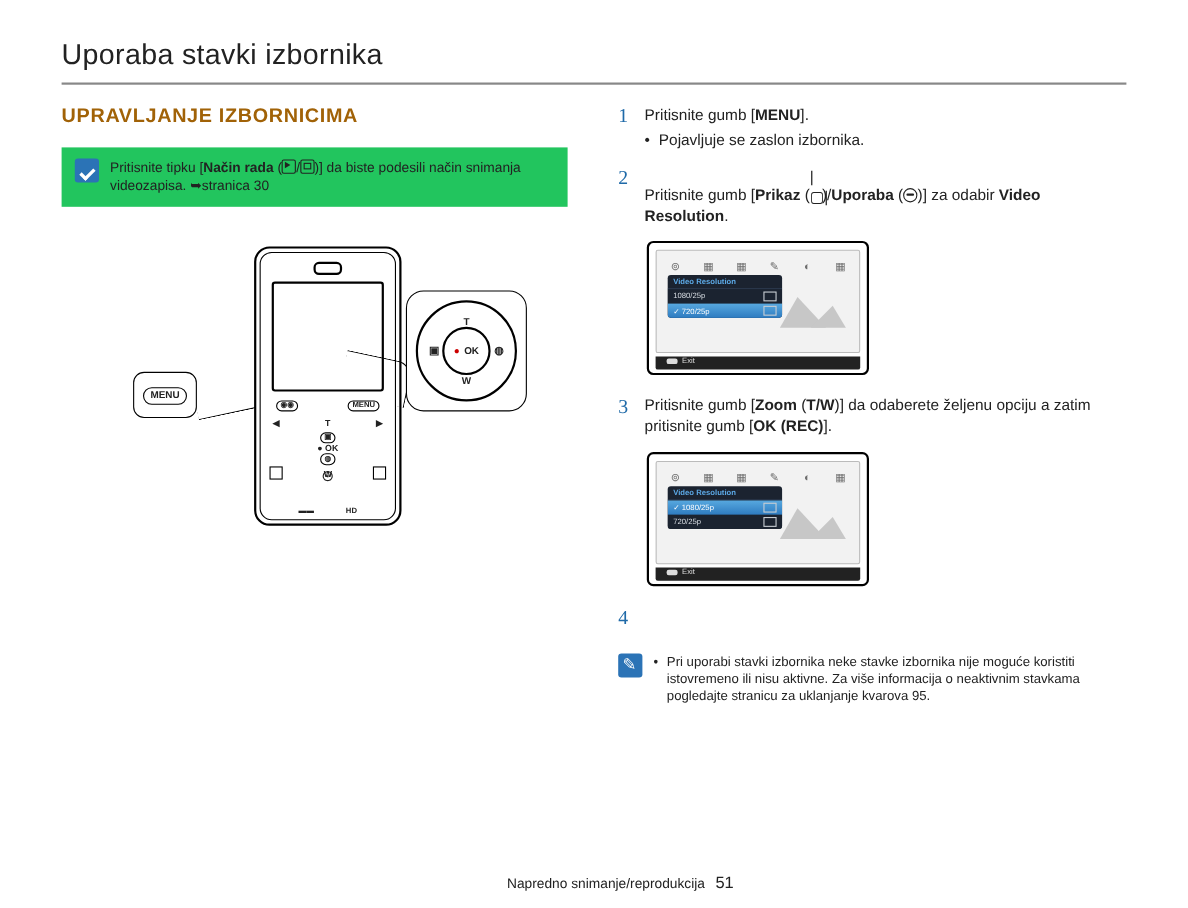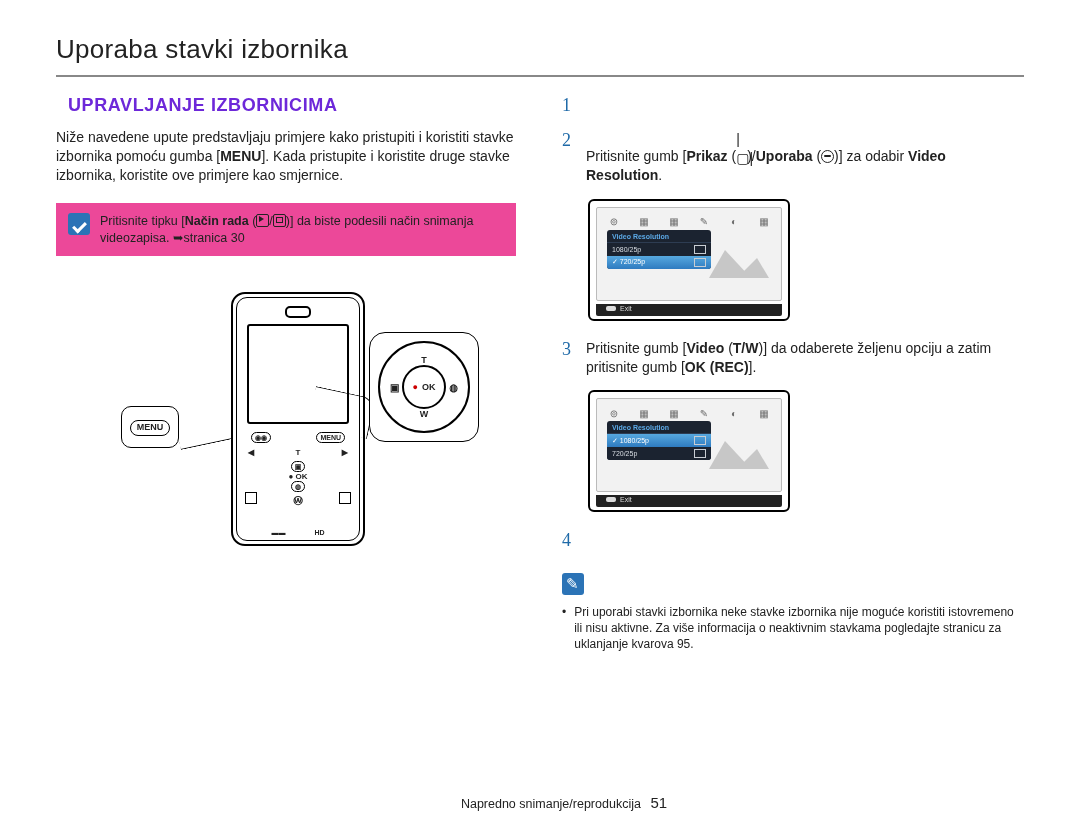--- a/index.html
+++ b/index.html
@@ -35,42 +35,41 @@
     gap: 46px;
   }
   .left-col {
     width: 460px;
   }
   .right-col {
     flex: 1;
   }
   .section-head {
     font-size: 18px;
-    color: #6d28d9;
+    color: #a16207;
     letter-spacing: 0.6px;
-    margin: 0 0 12px 12px;
+    margin: 0 0 12px 0;
   }
   .body-text {
     font-size: 14px;
     line-height: 1.35;
   }
   .note-box {
     margin-top: 18px;
-    background: #ec4899;
+    background: #22c55e;
     padding: 10px 12px 10px 12px;
     display: flex;
     align-items: flex-start;
     gap: 10px;
     font-size: 12.5px;
     line-height: 1.35;
   }
   .note-box.clear {
     background: transparent;
     padding: 4px 0 0 0;
-    flex-direction: column;
   }
   .check-icon {
     width: 22px;
     height: 22px;
     flex: 0 0 22px;
     background: #2b73b6;
     border-radius: 3px;
     position: relative;
   }
   .check-icon::after {
@@ -434,23 +433,20 @@
 <div class="page">
 
   <h1 class="page-title">Uporaba stavki izbornika</h1>
   <div class="rule"></div>
 
   <div class="cols">
 
     <div class="left-col">
       <h2 class="section-head">UPRAVLJANJE IZBORNICIMA</h2>
 
-      <div class="body-text">
-        Niže navedene upute predstavljaju primjere kako pristupiti i koristiti stavke izbornika pomoću gumba [<b>MENU</b>]. Kada pristupite i koristite druge stavke izbornika, koristite ove primjere kao smjernice.
-      </div>
 
       <div class="note-box">
         <span class="check-icon"></span>
         <div>
           <span>Pritisnite tipku [</span><b>Način rada</b><span> (</span><span class="ico-inline play"></span>/<span class="ico-inline cam"></span><span>)] da biste podesili način snimanja videozapisa. ➥stranica 30</span>
         </div>
       </div>
 
       <div class="device-ill">
         <div class="callout-menu">
@@ -506,20 +502,26 @@
             </div>
           </div>
         </div>
       </div>
     </div>
 
     <div class="right-col">
 
       <div class="step">
         <div class="step-num">1</div>
+        <div class="step-body">
+          <span>Pritisnite gumb [</span><b>MENU</b><span>].</span>
+          <div class="bullet">
+              <span>Pojavljuje se zaslon izbornika.</span>
+            </div>
+        </div>
       </div>
 
       <div class="step">
         <div class="step-num">2</div>
         <div class="step-body">
           <span>Pritisnite gumb [</span><b>Prikaz</b><span> (</span><span class="ico-inline" style="border-width:0;">|▢|</span><span>)/</span><b>Uporaba</b><span> (</span><span class="ico-inline orb"></span><span>)] za odabir </span><b>Video Resolution</b><span>.</span>
         </div>
       </div>
 
       <div class="mini-screen">
@@ -548,21 +550,21 @@
         <div class="ms-strip">
           <div class="ms-exit">
               <span>Exit</span>
             </div>
         </div>
       </div>
 
       <div class="step">
         <div class="step-num">3</div>
         <div class="step-body">
-          <span>Pritisnite gumb [</span><b>Video</b><span> (</span><b>T/W</b><span>)] da odaberete željenu opciju a zatim pritisnite gumb [</span><b>OK (REC)</b><span>].</span>
+          <span>Pritisnite gumb [</span><b>Zoom</b><span> (</span><b>T/W</b><span>)] da odaberete željenu opciju a zatim pritisnite gumb [</span><b>OK (REC)</b><span>].</span>
         </div>
       </div>
 
       <div class="mini-screen">
         <div class="ms-bg">
           <div class="ms-iconrow">
             <span>⊚</span>
             <span>▦</span>
             <span>▦</span>
             <span>✎</span>

